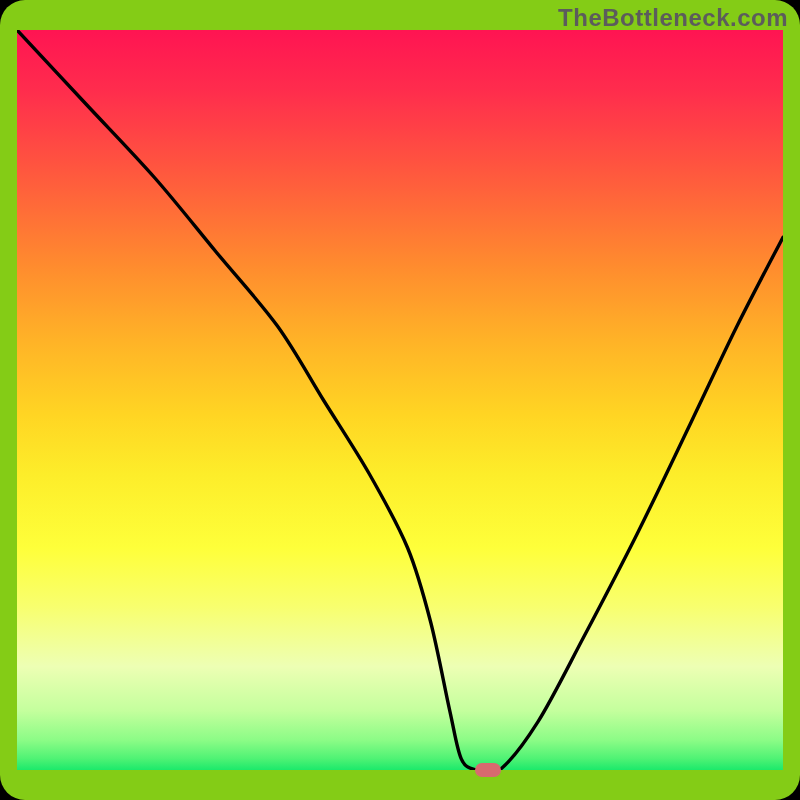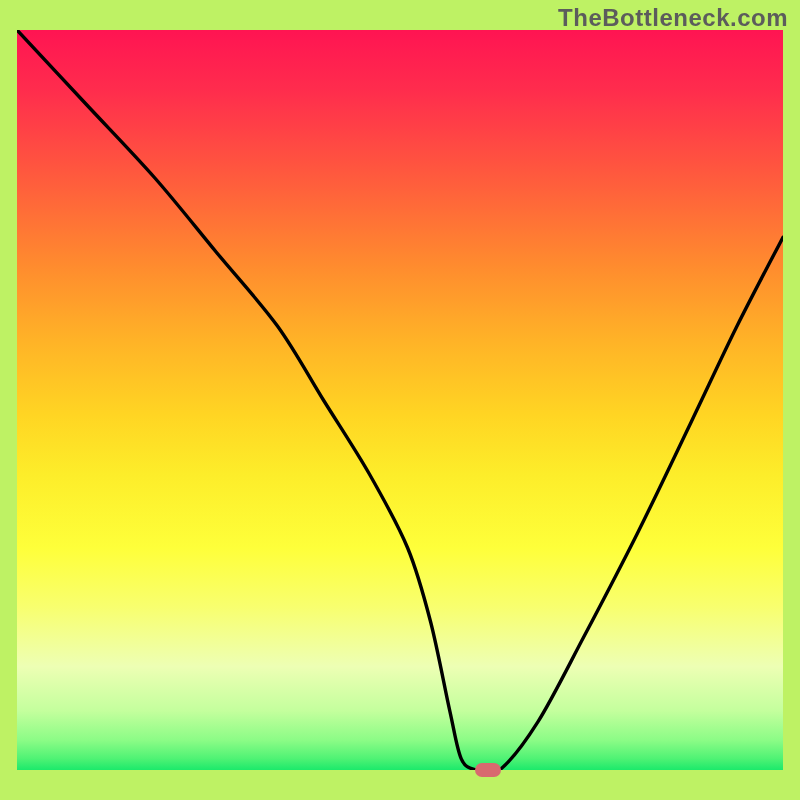--- a/index.html
+++ b/index.html
@@ -8,21 +8,22 @@
     width: 800px;
     height: 800px;
     background: #000;
     overflow: hidden;
     font-family: Arial, Helvetica, sans-serif;
   }
   .frame {
     position: relative;
     width: 800px;
     height: 800px;
-    background: #bef264;
+    background: #84cc16;
+    border-radius: 25px;
   }
   .watermark {
     position: absolute;
     top: 4px;
     right: 12px;
     color: #5c5c5c;
     font-size: 24px;
     font-weight: 600;
     letter-spacing: 0.5px;
     z-index: 10;

